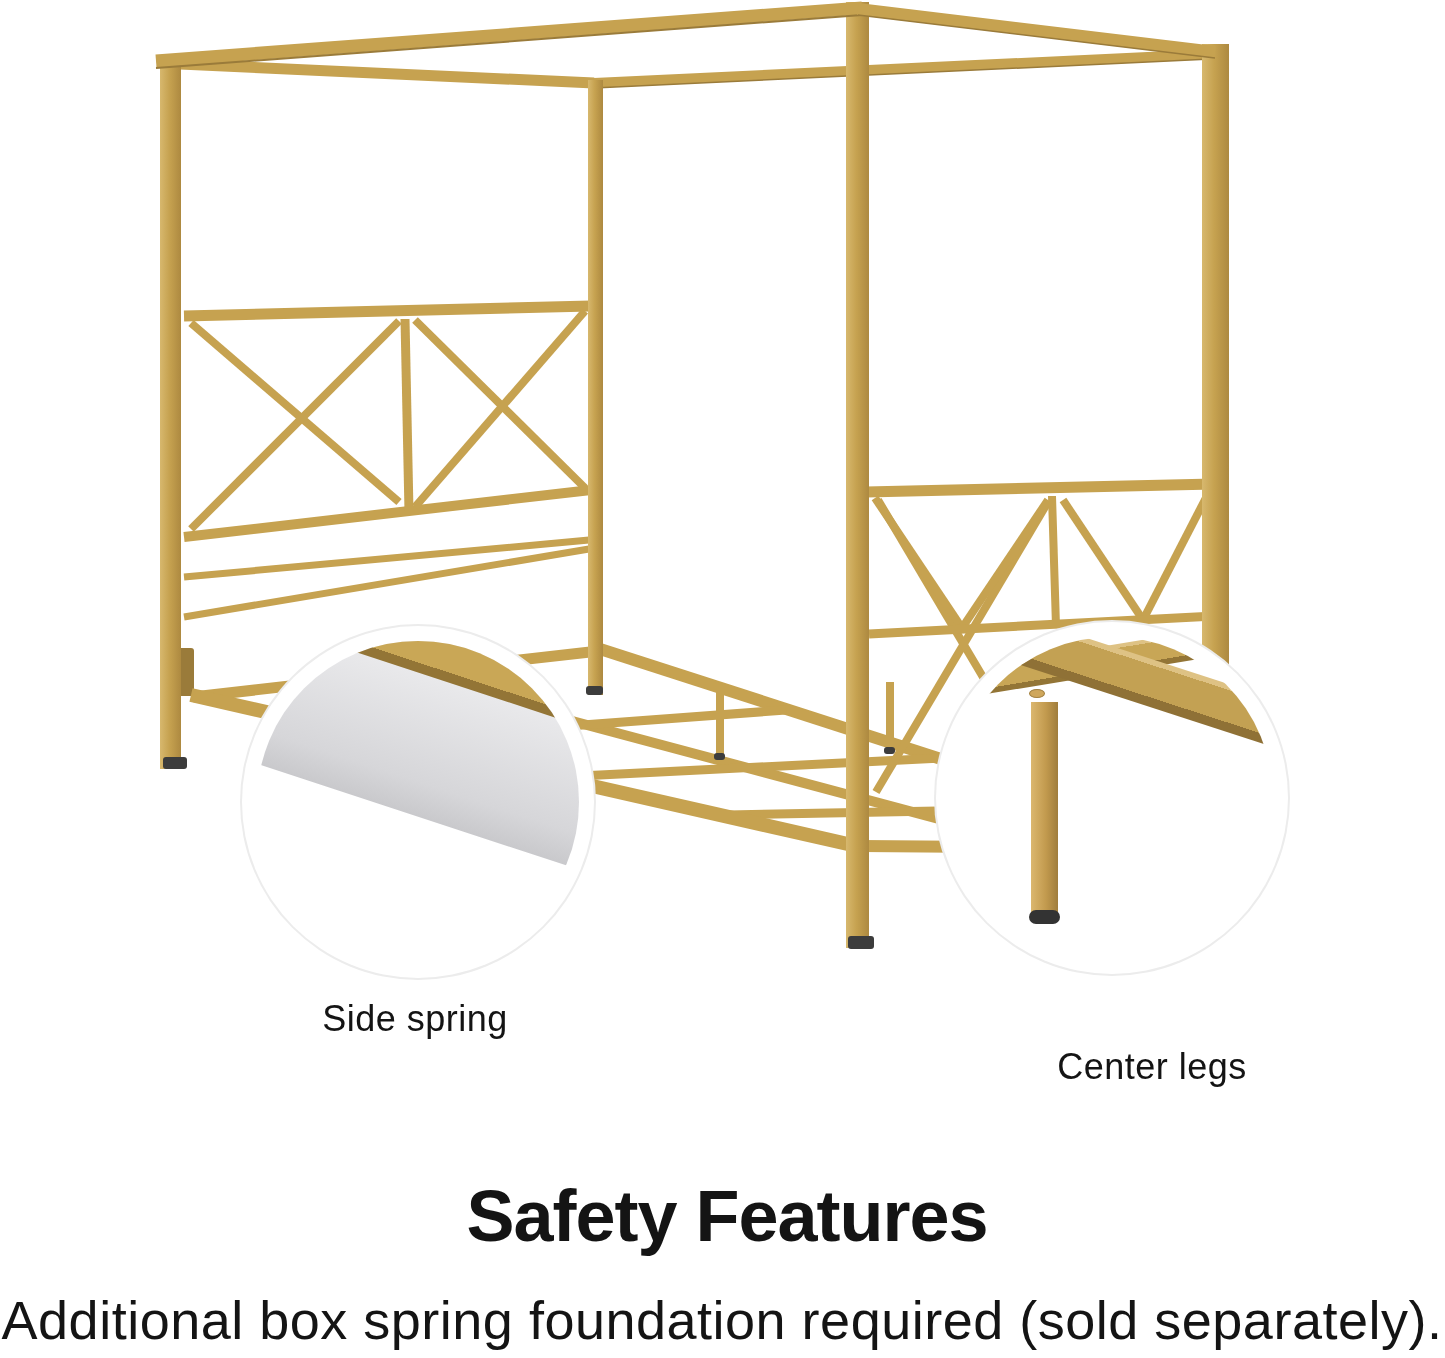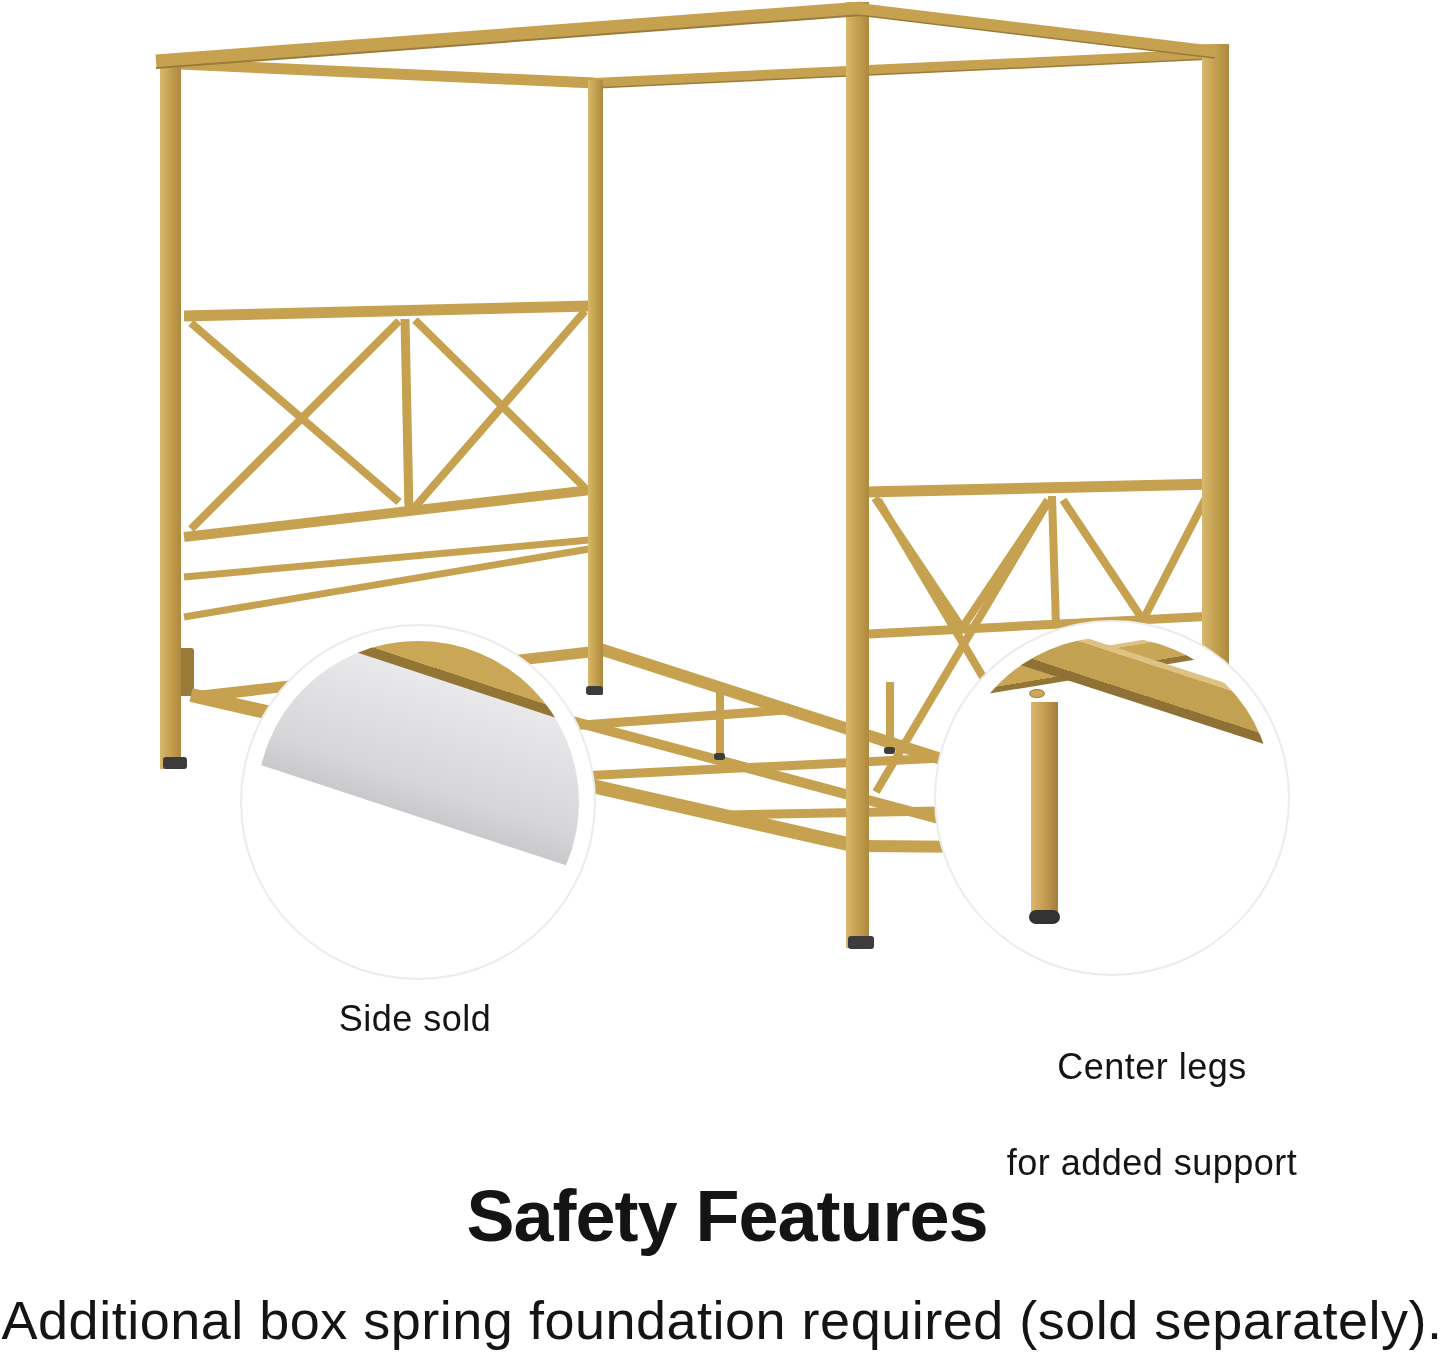--- a/index.html
+++ b/index.html
@@ -170,23 +170,22 @@
   <div class="callout" style="left:936px;top:622px;">
     <div class="callout-inner">
       <div class="leg"></div>
       <div class="legfoot"></div>
       <div class="topbar"></div>
       <div class="bottombar"></div>
       <div class="bolt"></div>
     </div>
   </div>
 
-  <div class="label" style="left:415px;top:995px;">Side sold</div>
+  <div class="label" style="left:415px;top:995px;">Side spring</div>
 
   <div class="label" style="left:1104px;top:995px;margin-left:48px;">
     <span>Center legs</span><br>
-    <span>for added support</span>
   </div>
 
   <div class="heading">Safety Features</div>
   <div class="note">Additional box spring foundation required (sold separately).</div>
 
 </div>
 
 </body></html>

